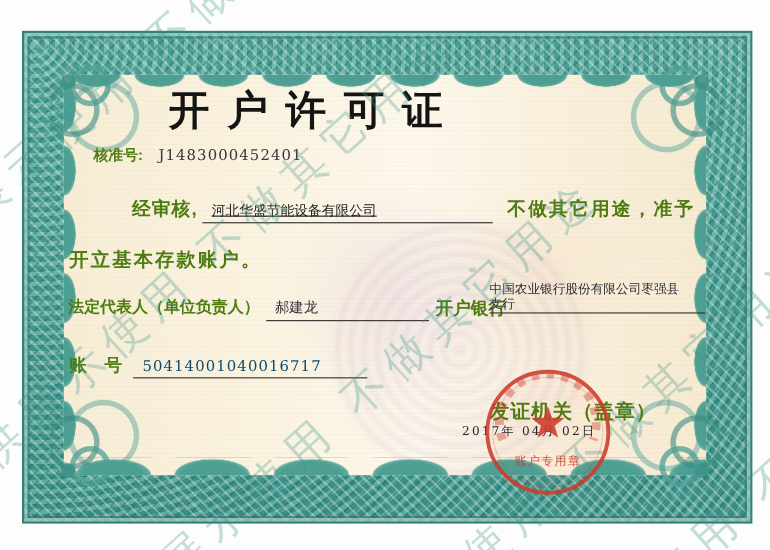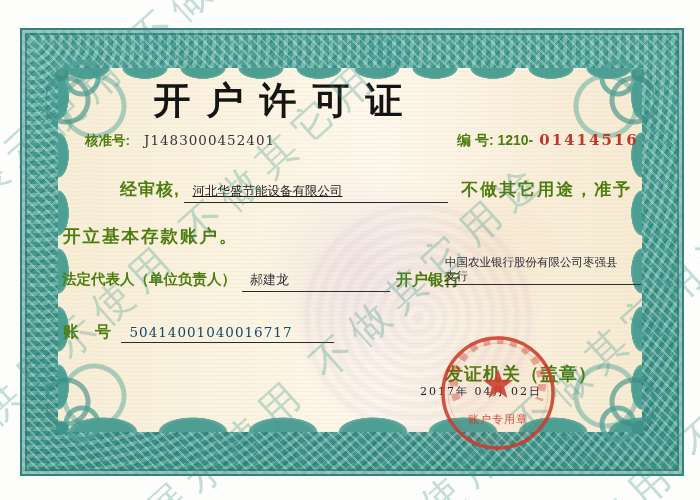--- a/index.html
+++ b/index.html
@@ -131,23 +131,20 @@
   <div class="corner bl"></div>
   <div class="corner br"></div>
 
   <div class="content">
     <h1 class="title">开户许可证</h1>
 
     <div class="approval">
       <span class="lbl">核准号:</span><span class="val">J1483000452401</span>
     </div>
 
-    <div class="serial">
-      <span class="lbl">编 号: 1210-</span><span class="red">01414516</span>
-    </div>
 
     <div class="review">
       <span class="lbl">经审核,</span>
       <span class="company-box">河北华盛节能设备有限公司</span>
       <span class="lbl suffix">不做其它用途，准予</span>
     </div>
 
     <div class="line2 lbl">开立基本存款账户。</div>
 
     <div class="rep-row">

